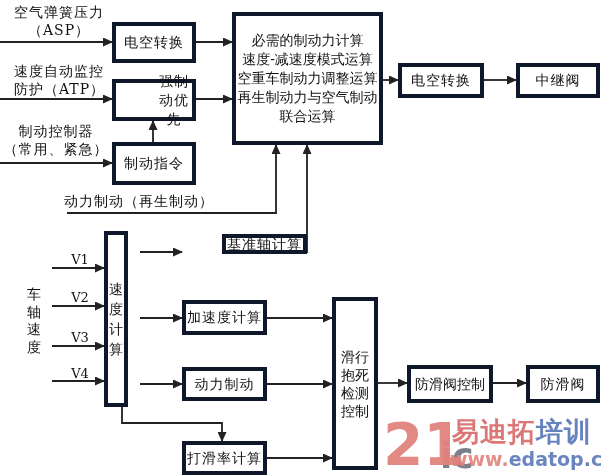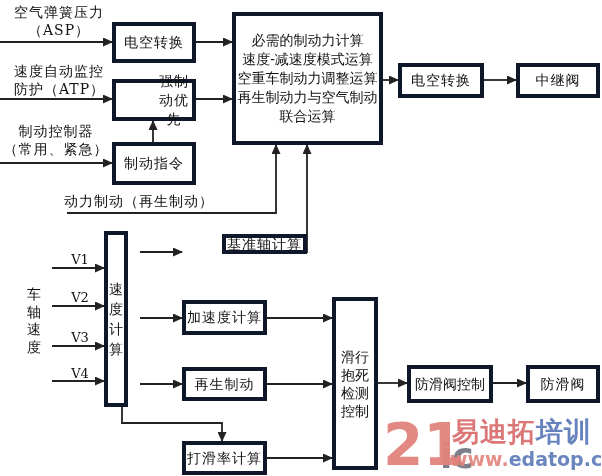--- a/index.html
+++ b/index.html
@@ -109,21 +109,21 @@
   <div class="box" style="left:398px;top:63px;width:86px;height:35px;">电空转换</div>
   <div class="box" style="left:516px;top:63px;width:84px;height:35px;">中继阀</div>
 
   <div class="box" style="left:104px;top:231px;width:24px;height:176px;letter-spacing:0;line-height:20px;">
     <span class="vbox-line">速度</span>
     <span class="vbox-line">计算</span>
   </div>
 
   <div class="box" style="left:182px;top:234px;width:85px;height:20px;margin-left:40px;">基准轴计算</div>
   <div class="box" style="left:182px;top:300px;width:85px;height:35px;">加速度计算</div>
-  <div class="box" style="left:182px;top:367px;width:85px;height:34px;">再生制动</div>
+  <div class="box" style="left:182px;top:367px;width:85px;height:34px;">动力制动</div>
   <div class="box" style="left:182px;top:441px;width:85px;height:34px;">打滑率计算</div>
 
   <div class="box" style="left:332px;top:297px;width:46px;height:173px;letter-spacing:0;line-height:18px;">
     <span class="vbox-line">滑行</span>
     <span class="vbox-line">抱死</span>
     <span class="vbox-line">检测</span>
     <span class="vbox-line">控制</span>
   </div>
 
   <div class="box" style="left:407px;top:365px;width:86px;height:38px;letter-spacing:0;">防滑阀控制</div>

